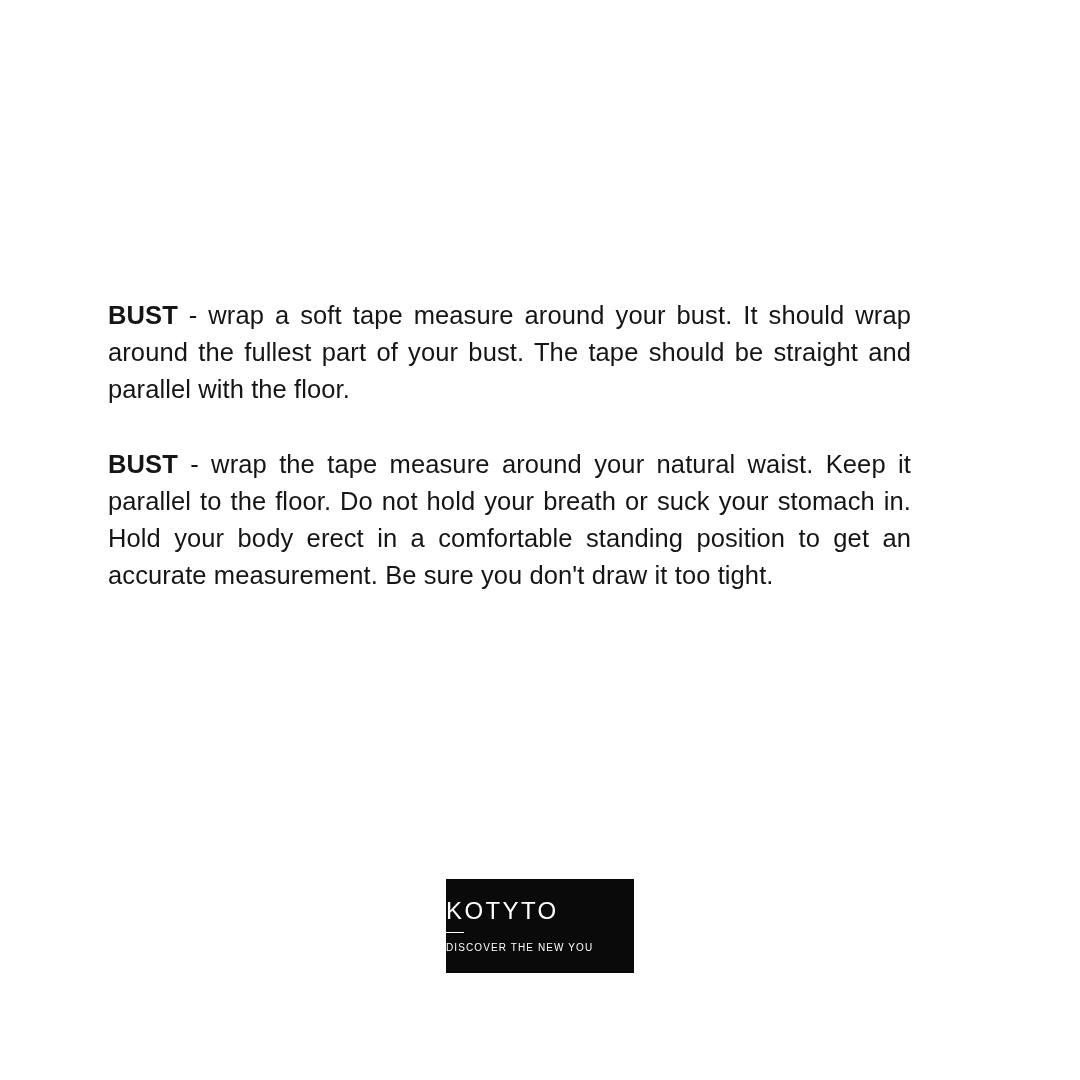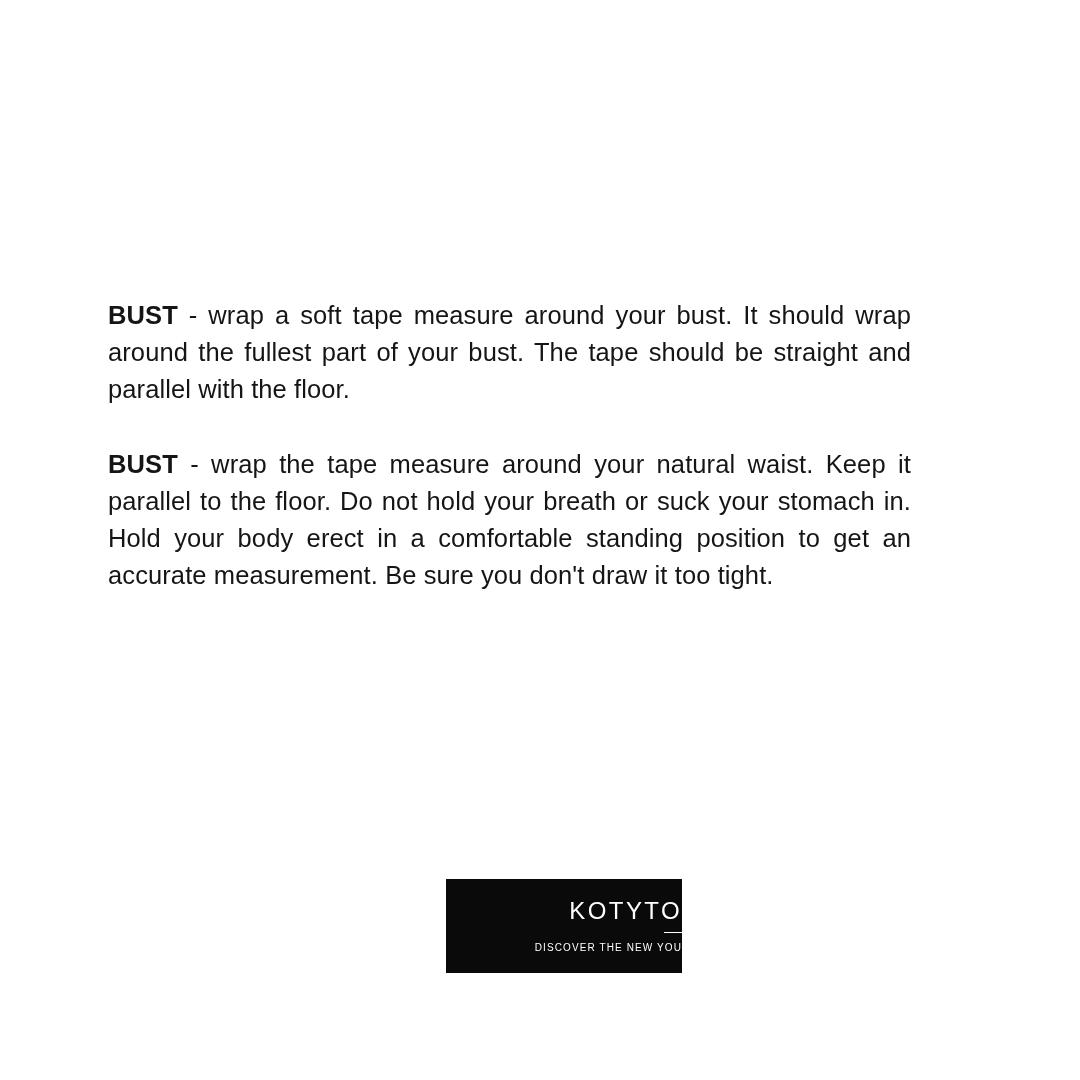--- a/index.html
+++ b/index.html
@@ -54,23 +54,22 @@
   }
   .logo-box {
     position: absolute;
     left: 446px;
     top: 879px;
     width: 188px;
     height: 94px;
     background: #0a0a0a;
     display: flex;
     flex-direction: column;
-    align-items: flex-end;
+    align-items: flex-start;
     justify-content: center;
-    padding-left: 48px;
   }
   .logo-name {
     color: #ffffff;
     font-size: 24px;
     letter-spacing: 2.4px;
     font-weight: 400;
     line-height: 1;
   }
   .logo-rule {
     width: 18px;

